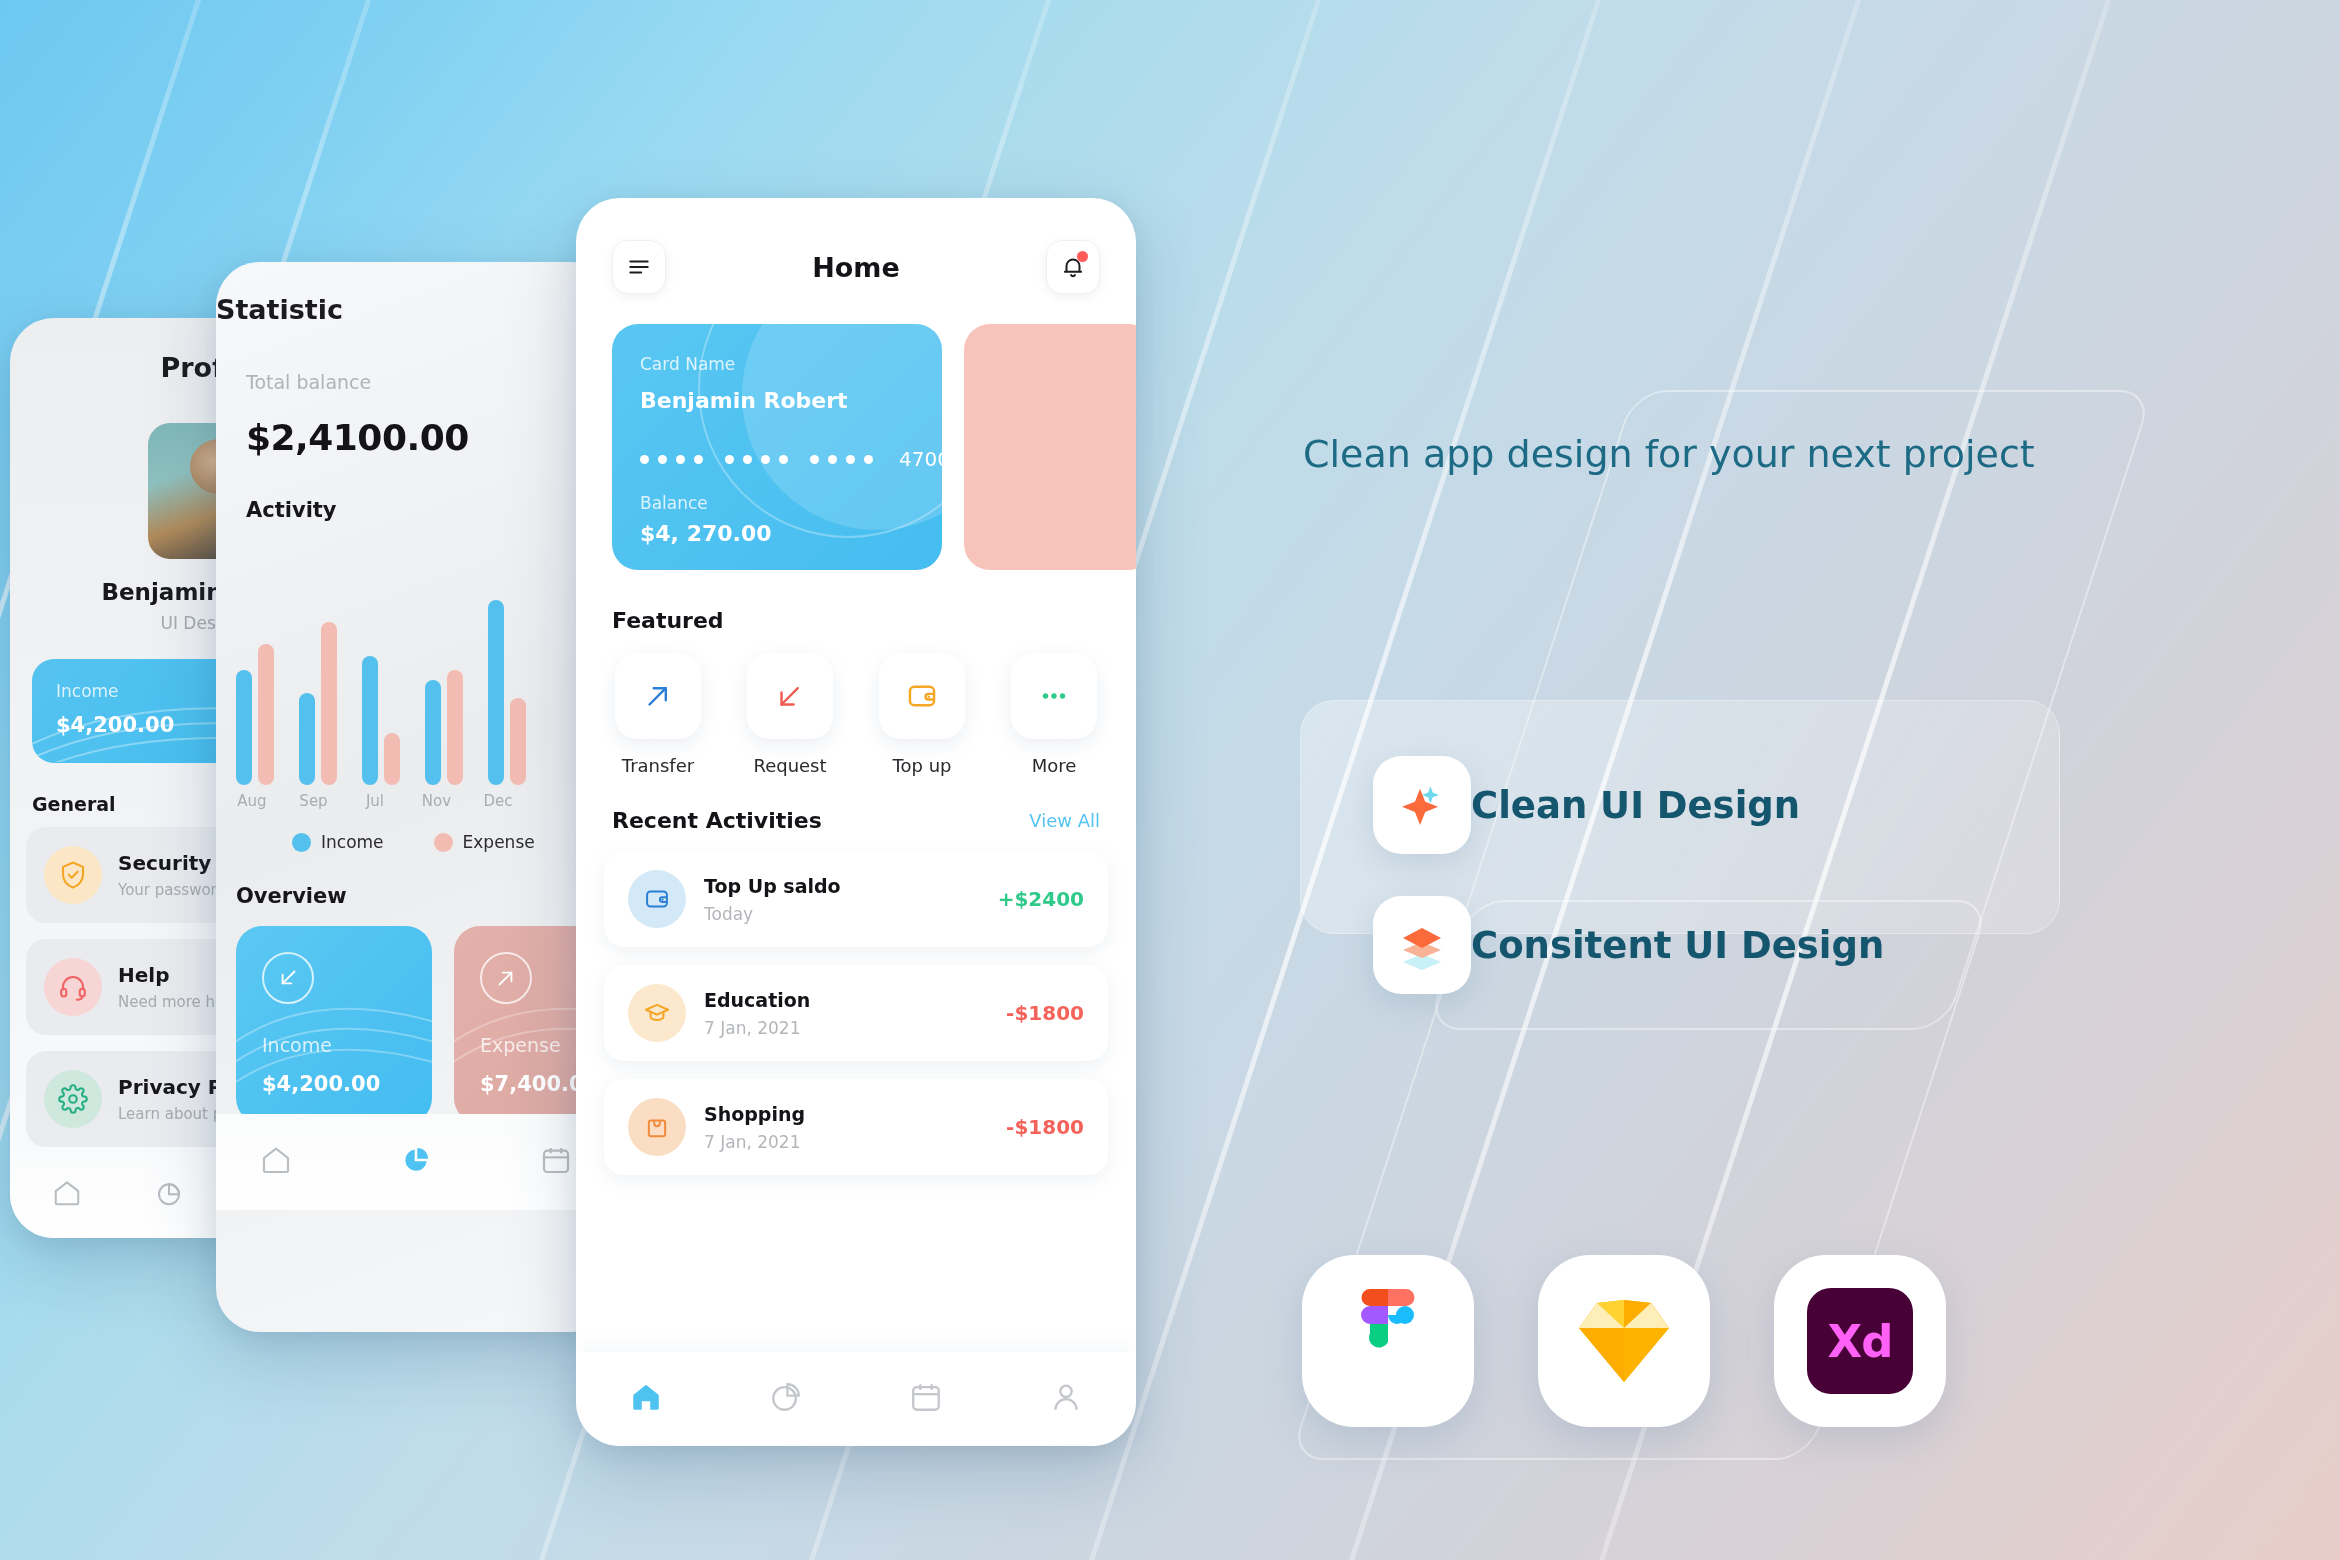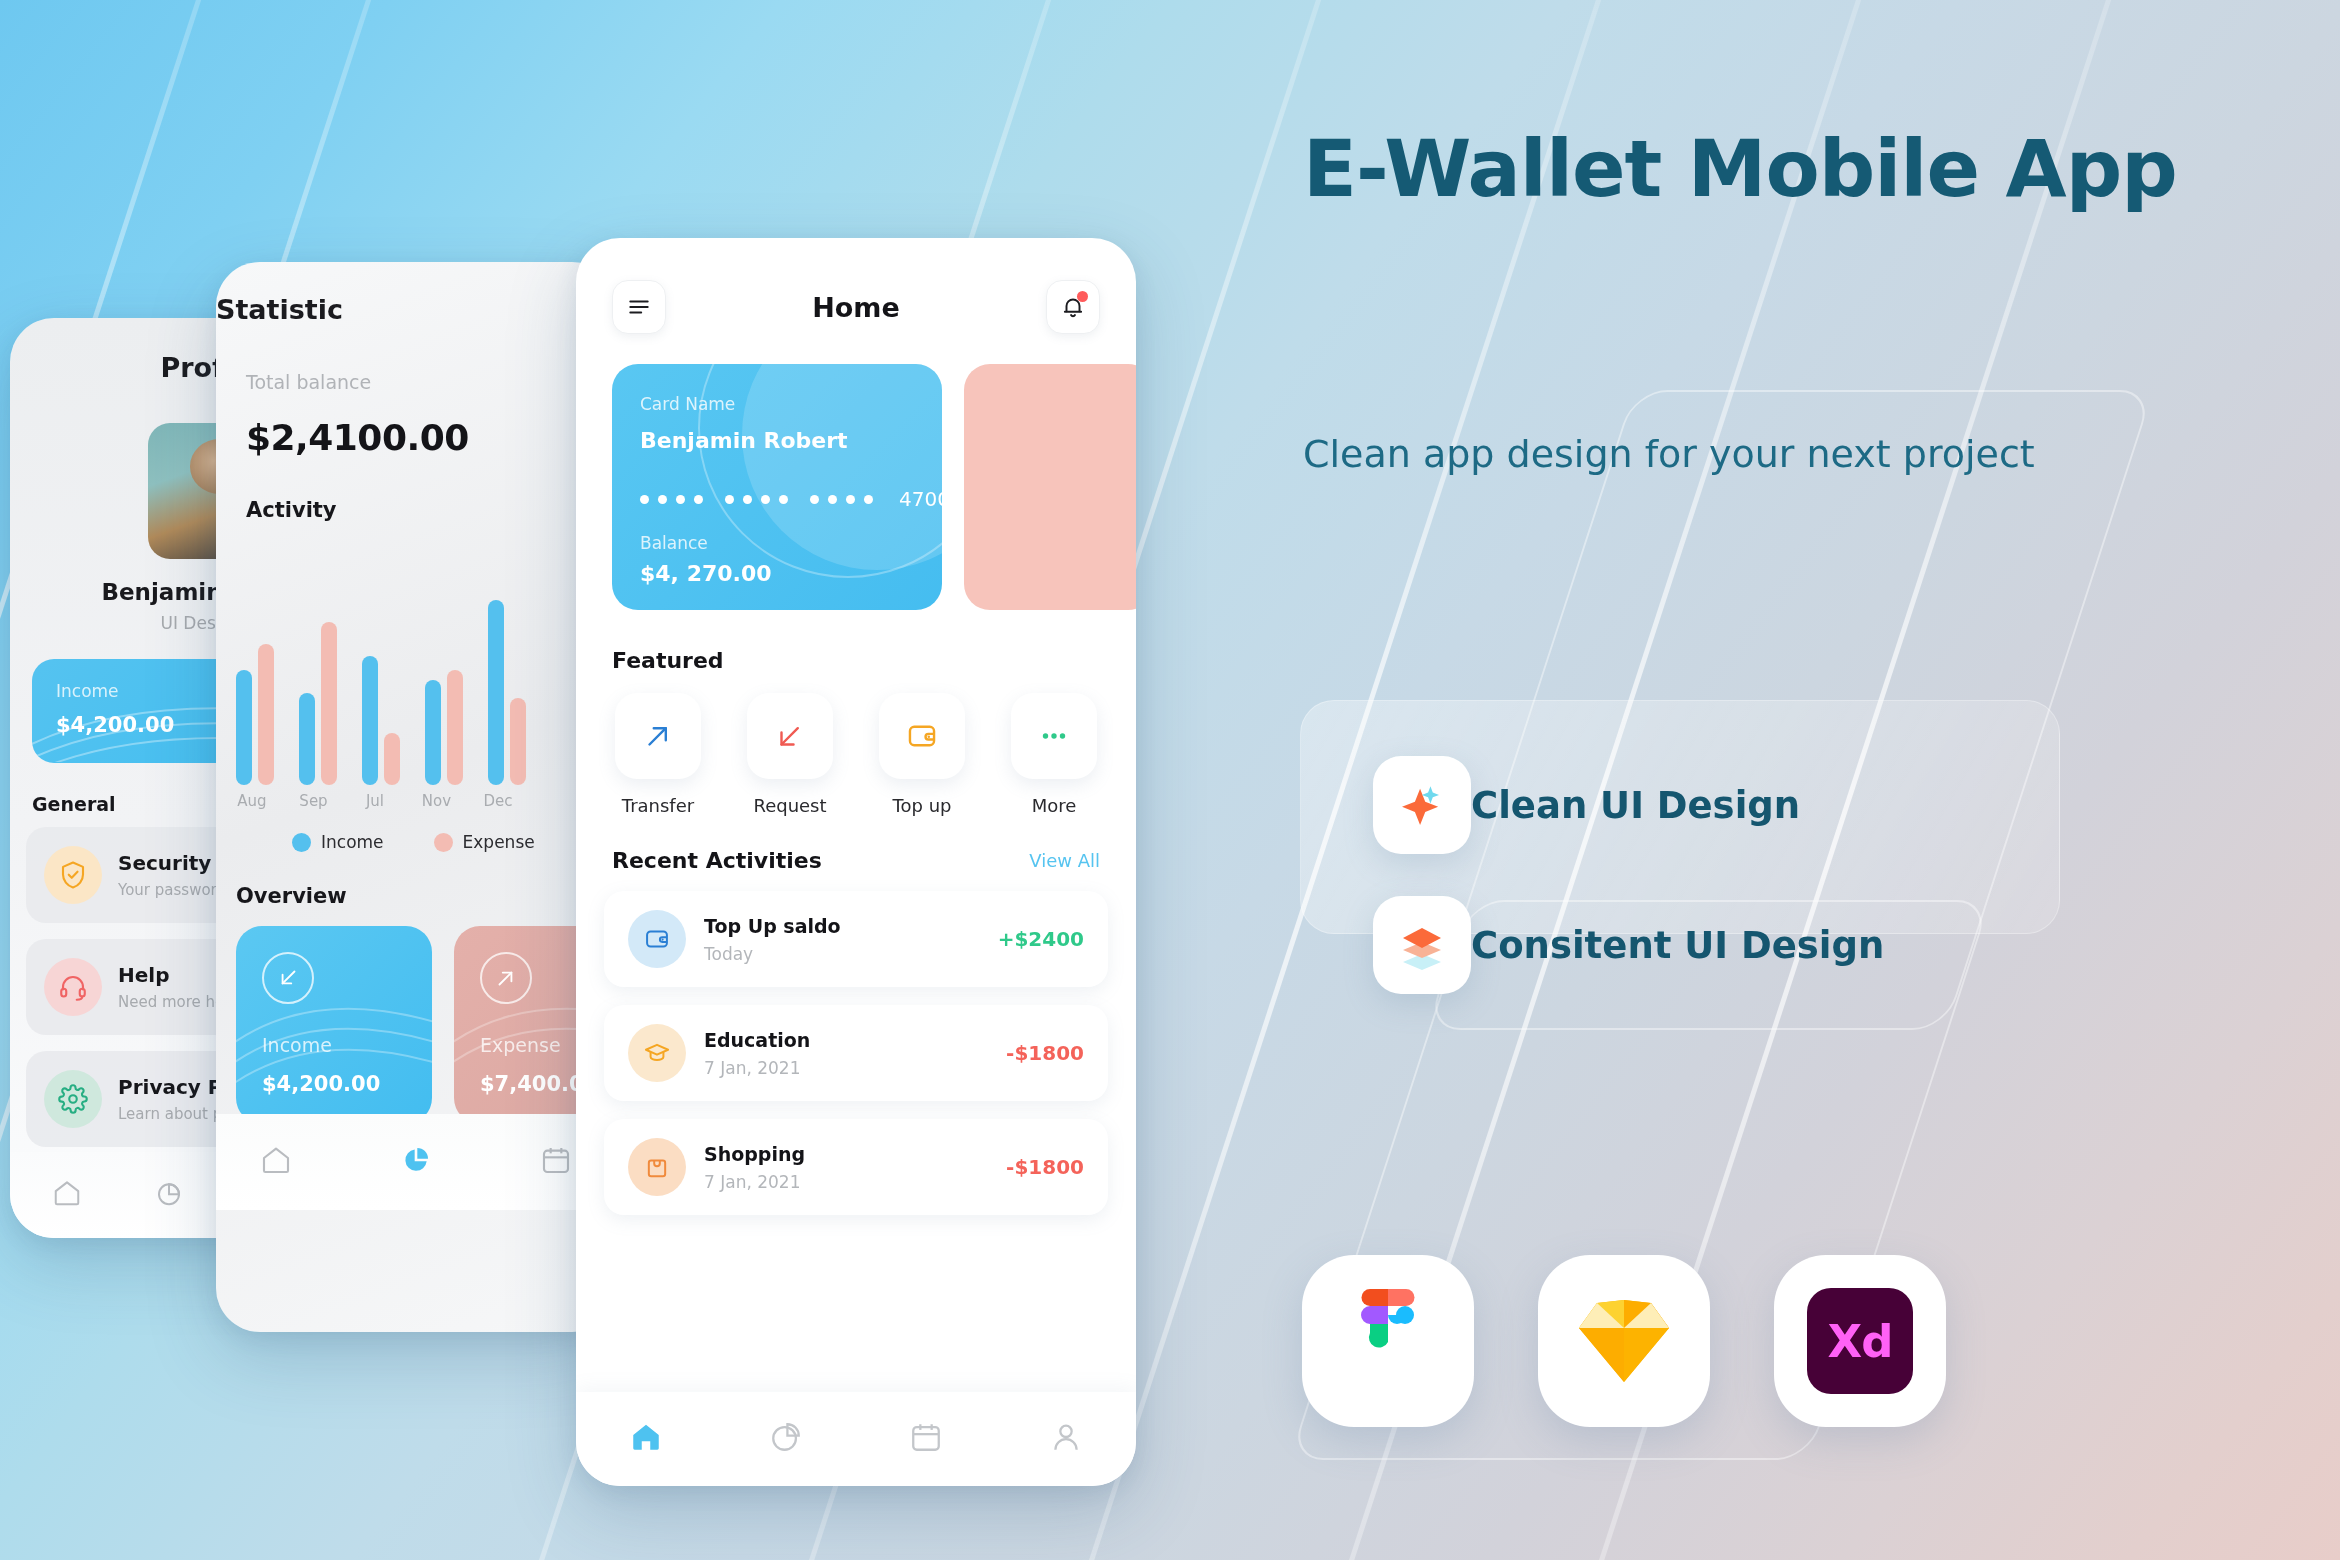--- a/index.html
+++ b/index.html
@@ -103,21 +103,21 @@
   .ovcard{position:absolute;top:874px;width:196px;height:198px;border-radius:26px;overflow:hidden;padding:26px 0 0 26px;}
   .ovcard .circ{width:52px;height:52px;border-radius:50%;border:2px solid rgba(255,255,255,.75);
                 display:flex;align-items:center;justify-content:center;}
   .ovcard .lbl{position:absolute;bottom:68px;left:26px;font-size:19px;color:rgba(255,255,255,.78);}
   .ovcard .val{position:absolute;bottom:28px;left:26px;font-size:21px;font-weight:bold;color:#fff;}
   .p2-nav{position:absolute;left:0;right:0;bottom:0;height:96px;
           background:linear-gradient(180deg,#fbfcfc,#fff);display:flex;align-items:center;
           padding:0 44px;justify-content:space-between;}
 
   
-  #phone-home{ left:576px; top:198px; width:560px; height:1248px; background:#fff;margin-top:40px;}
+  #phone-home{ left:576px; top:198px; width:560px; height:1248px; background:#fff;}
   .hdr{display:flex;align-items:center;justify-content:space-between;padding:42px 36px 0;}
   .sqbtn{width:54px;height:54px;border-radius:16px;background:#fff;border:1px solid #eef0f2;
          box-shadow:0 3px 10px rgba(120,140,160,.12);display:flex;align-items:center;justify-content:center;position:relative;}
   .hdr h1{font-size:27px;font-weight:bold;color:#141418;}
   .badge{position:absolute;top:10px;right:11px;width:11px;height:11px;border-radius:50%;background:#ff5b5b;}
   .cards{display:flex;gap:22px;padding:30px 0 0 36px;overflow:hidden;}
   .bankcard{width:330px;height:246px;border-radius:26px;flex:none;position:relative;overflow:hidden;
             background:linear-gradient(135deg,#59c7f2 0%,#45bdf0 100%);padding:30px 0 0 28px;}
   .bankcard .blob{position:absolute;right:-70px;top:-64px;width:270px;height:270px;border-radius:50%;
                   background:rgba(255,255,255,.16);}
@@ -537,21 +537,20 @@
           <circle cx="12" cy="8" r="4"></circle>
           <path d="M4.5 21a7.5 7.5 0 0 1 15 0"></path>
         </svg>
     </span>
   </div>
 </div>
 
 <div class="glass"></div>
 
 <div class="mkt">
-  <h1>E-Wallet Mobile App</h1>
   <div class="sub">Clean app design for your next project</div>
 </div>
 
 <div class="frow" style="left:1373px;top:756px">
   <div class="ftile2">
     <svg width="56" height="56" viewBox="0 0 56 56">
       <path d="M24 10 L30 25 L45 31 L30 37 L24 52 L18 37 L3 31 L18 25 Z" transform="translate(2,-2) scale(0.86) translate(4,6)" fill="#fb6a3a"></path>
       <path d="M40 8 L43 16 L51 19 L43 22 L40 30 L37 22 L29 19 L37 16 Z" transform="translate(-1,0) scale(0.78) translate(8,4)" fill="#6fd9ee"></path>
     </svg>
   </div>

